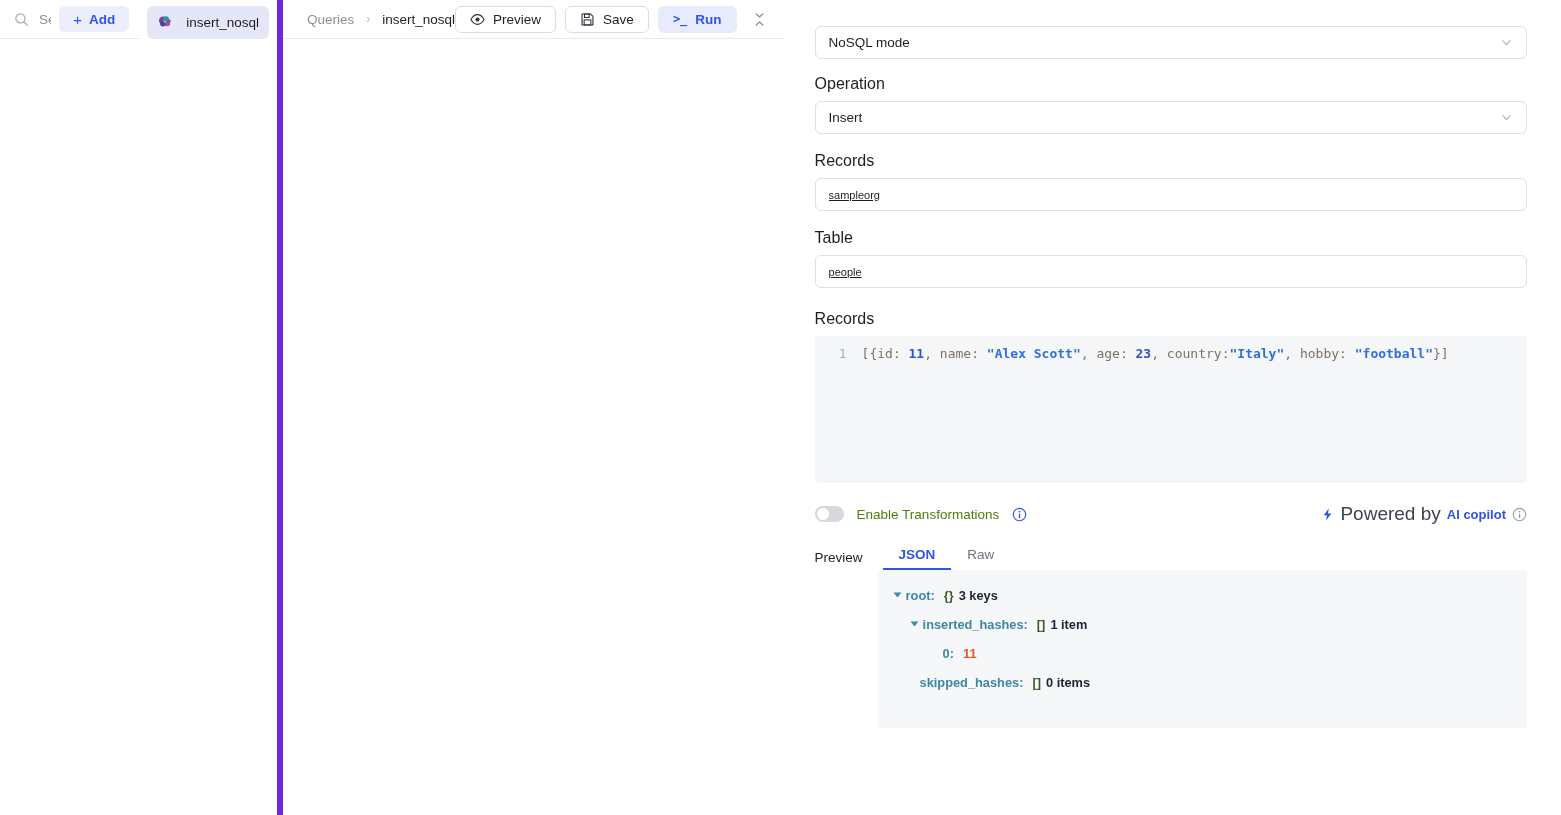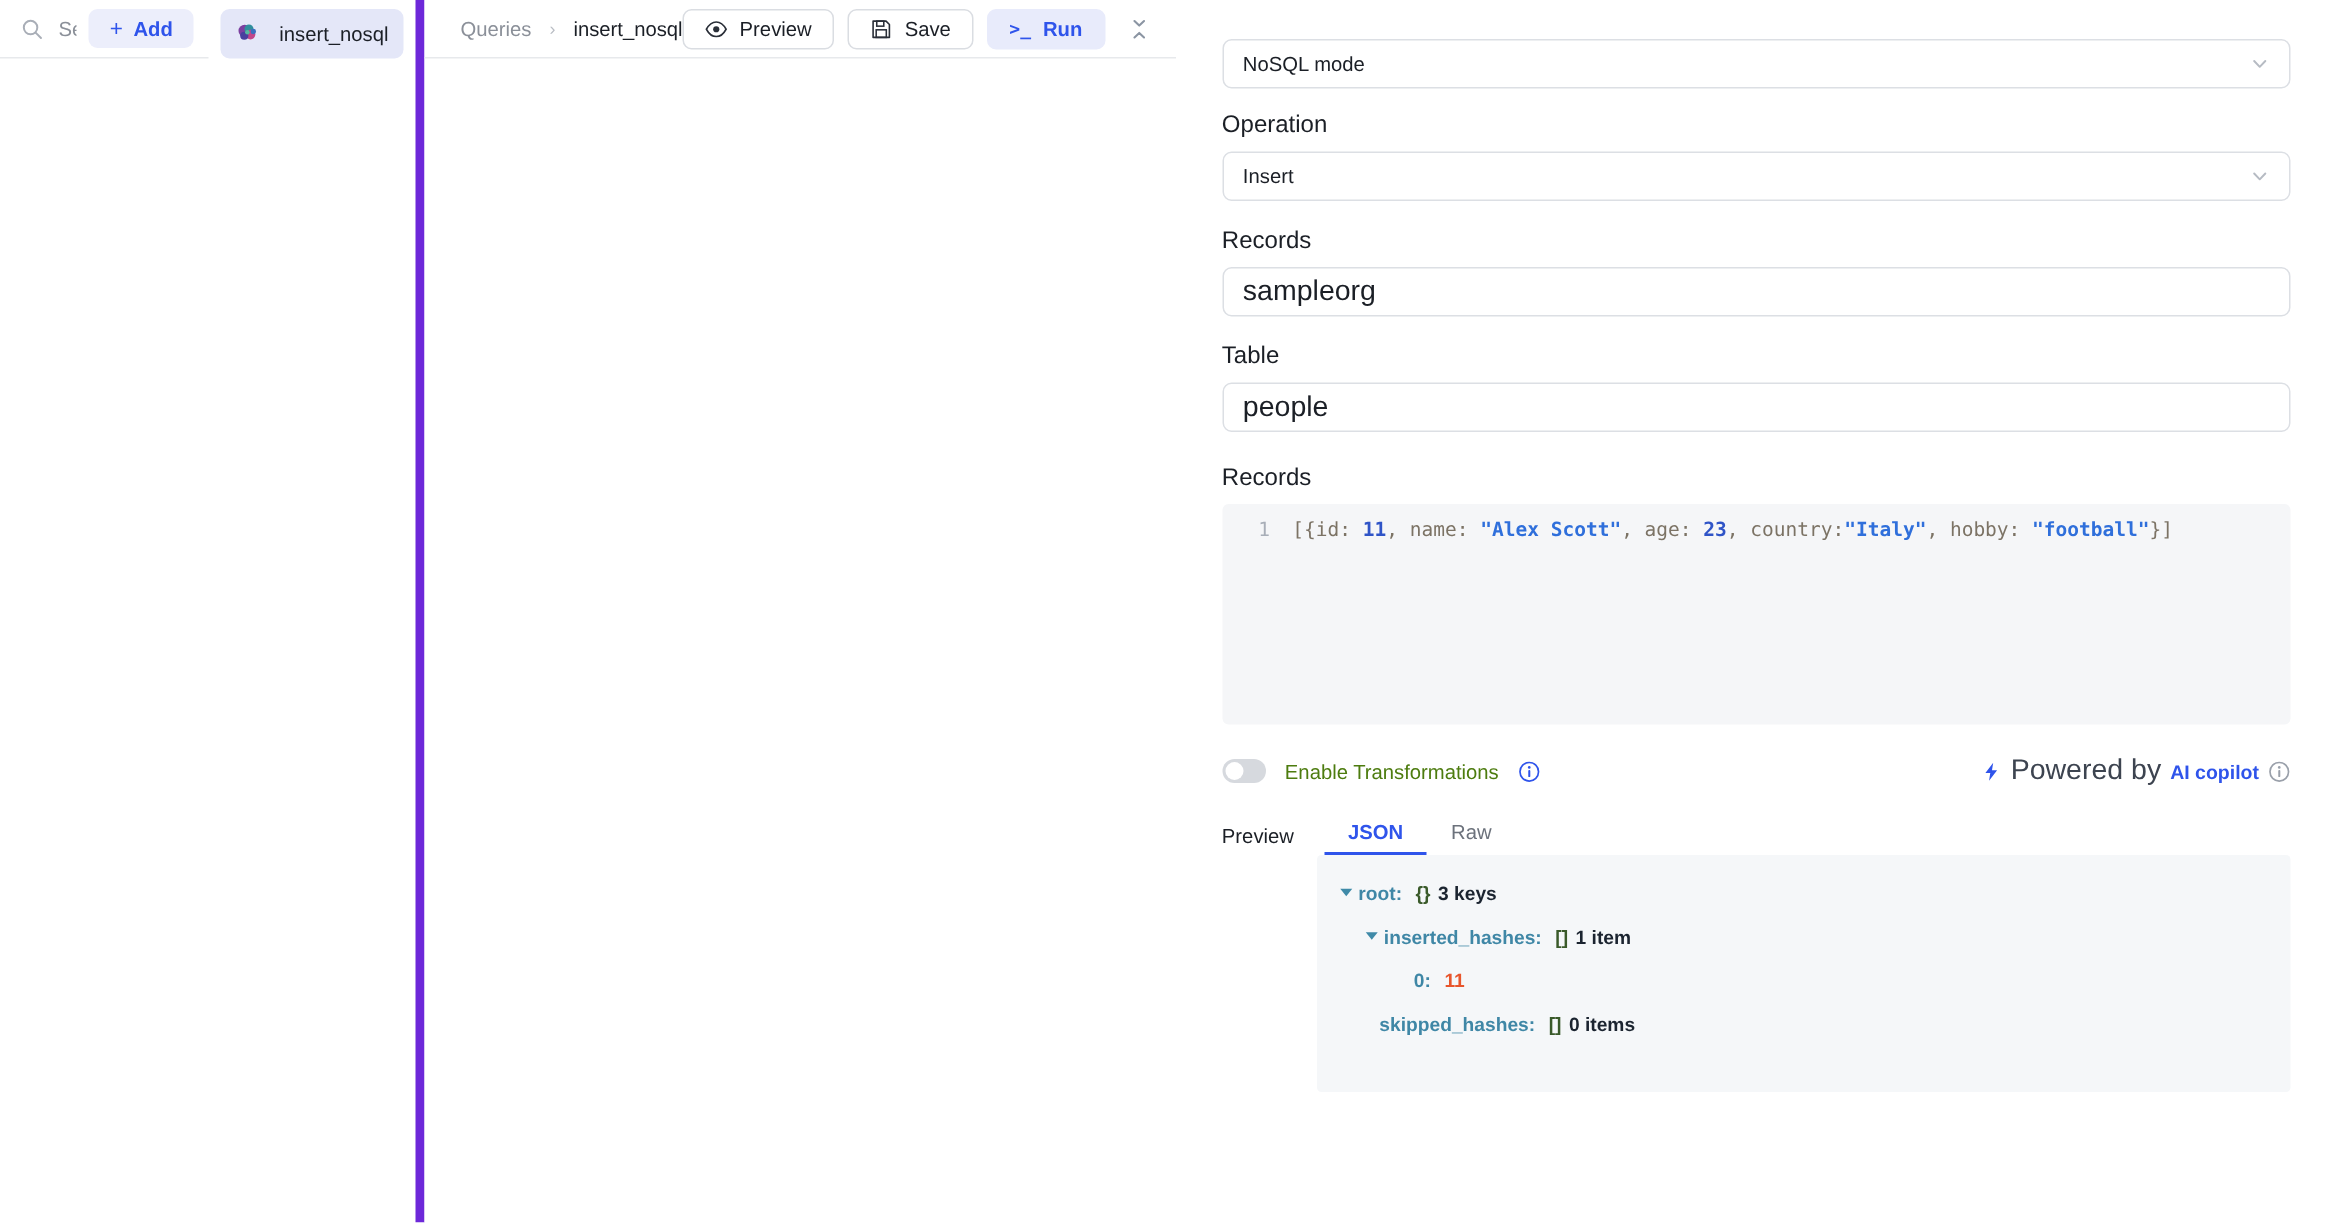--- a/index.html
+++ b/index.html
@@ -86,22 +86,22 @@
   .field-label { font-size: 16px; color: #1b1f26; margin-bottom: 8px; display: block; }
   .control {
     height: 33px; border: 1px solid #dcdfe4; border-radius: 6px;
     background: #fff; display: flex; align-items: center;
     padding: 0 13px; font-size: 13.5px; color: #1b1f26; cursor: pointer;
   }
   .control-value { flex: 1; }
   .chev { width: 13px; height: 13px; flex: 0 0 13px; display: block; }
   .text-input {
     width: 100%; height: 33px; border: 1px solid #dcdfe4; border-radius: 6px;
-    background: #fff; padding: 0 13px; font-size: 19px; color: #1b1f26;
-    font-family: "Liberation Sans", sans-serif; outline: none;
+    background: #fff; padding: 0 13px; font-size: 11px; color: #1b1f26;
+    font-family: "Liberation Sans", sans-serif; outline: none; text-decoration: underline;
   }
 
   
   .editor {
     background: #f5f6f8; border-radius: 4px; height: 147px;
     padding: 9px 0 0 0; overflow: hidden; margin-top: 2px;
   }
   .code-line { display: flex; align-items: flex-start; font-family: "DejaVu Sans Mono", monospace; font-size: 13px; line-height: 18px; }
   .gutter { width: 32px; text-align: right; color: #a8aeb8; flex: 0 0 32px; padding-right: 0; user-select: none; }
   .code-text { padding-left: 15px; white-space: pre; }

